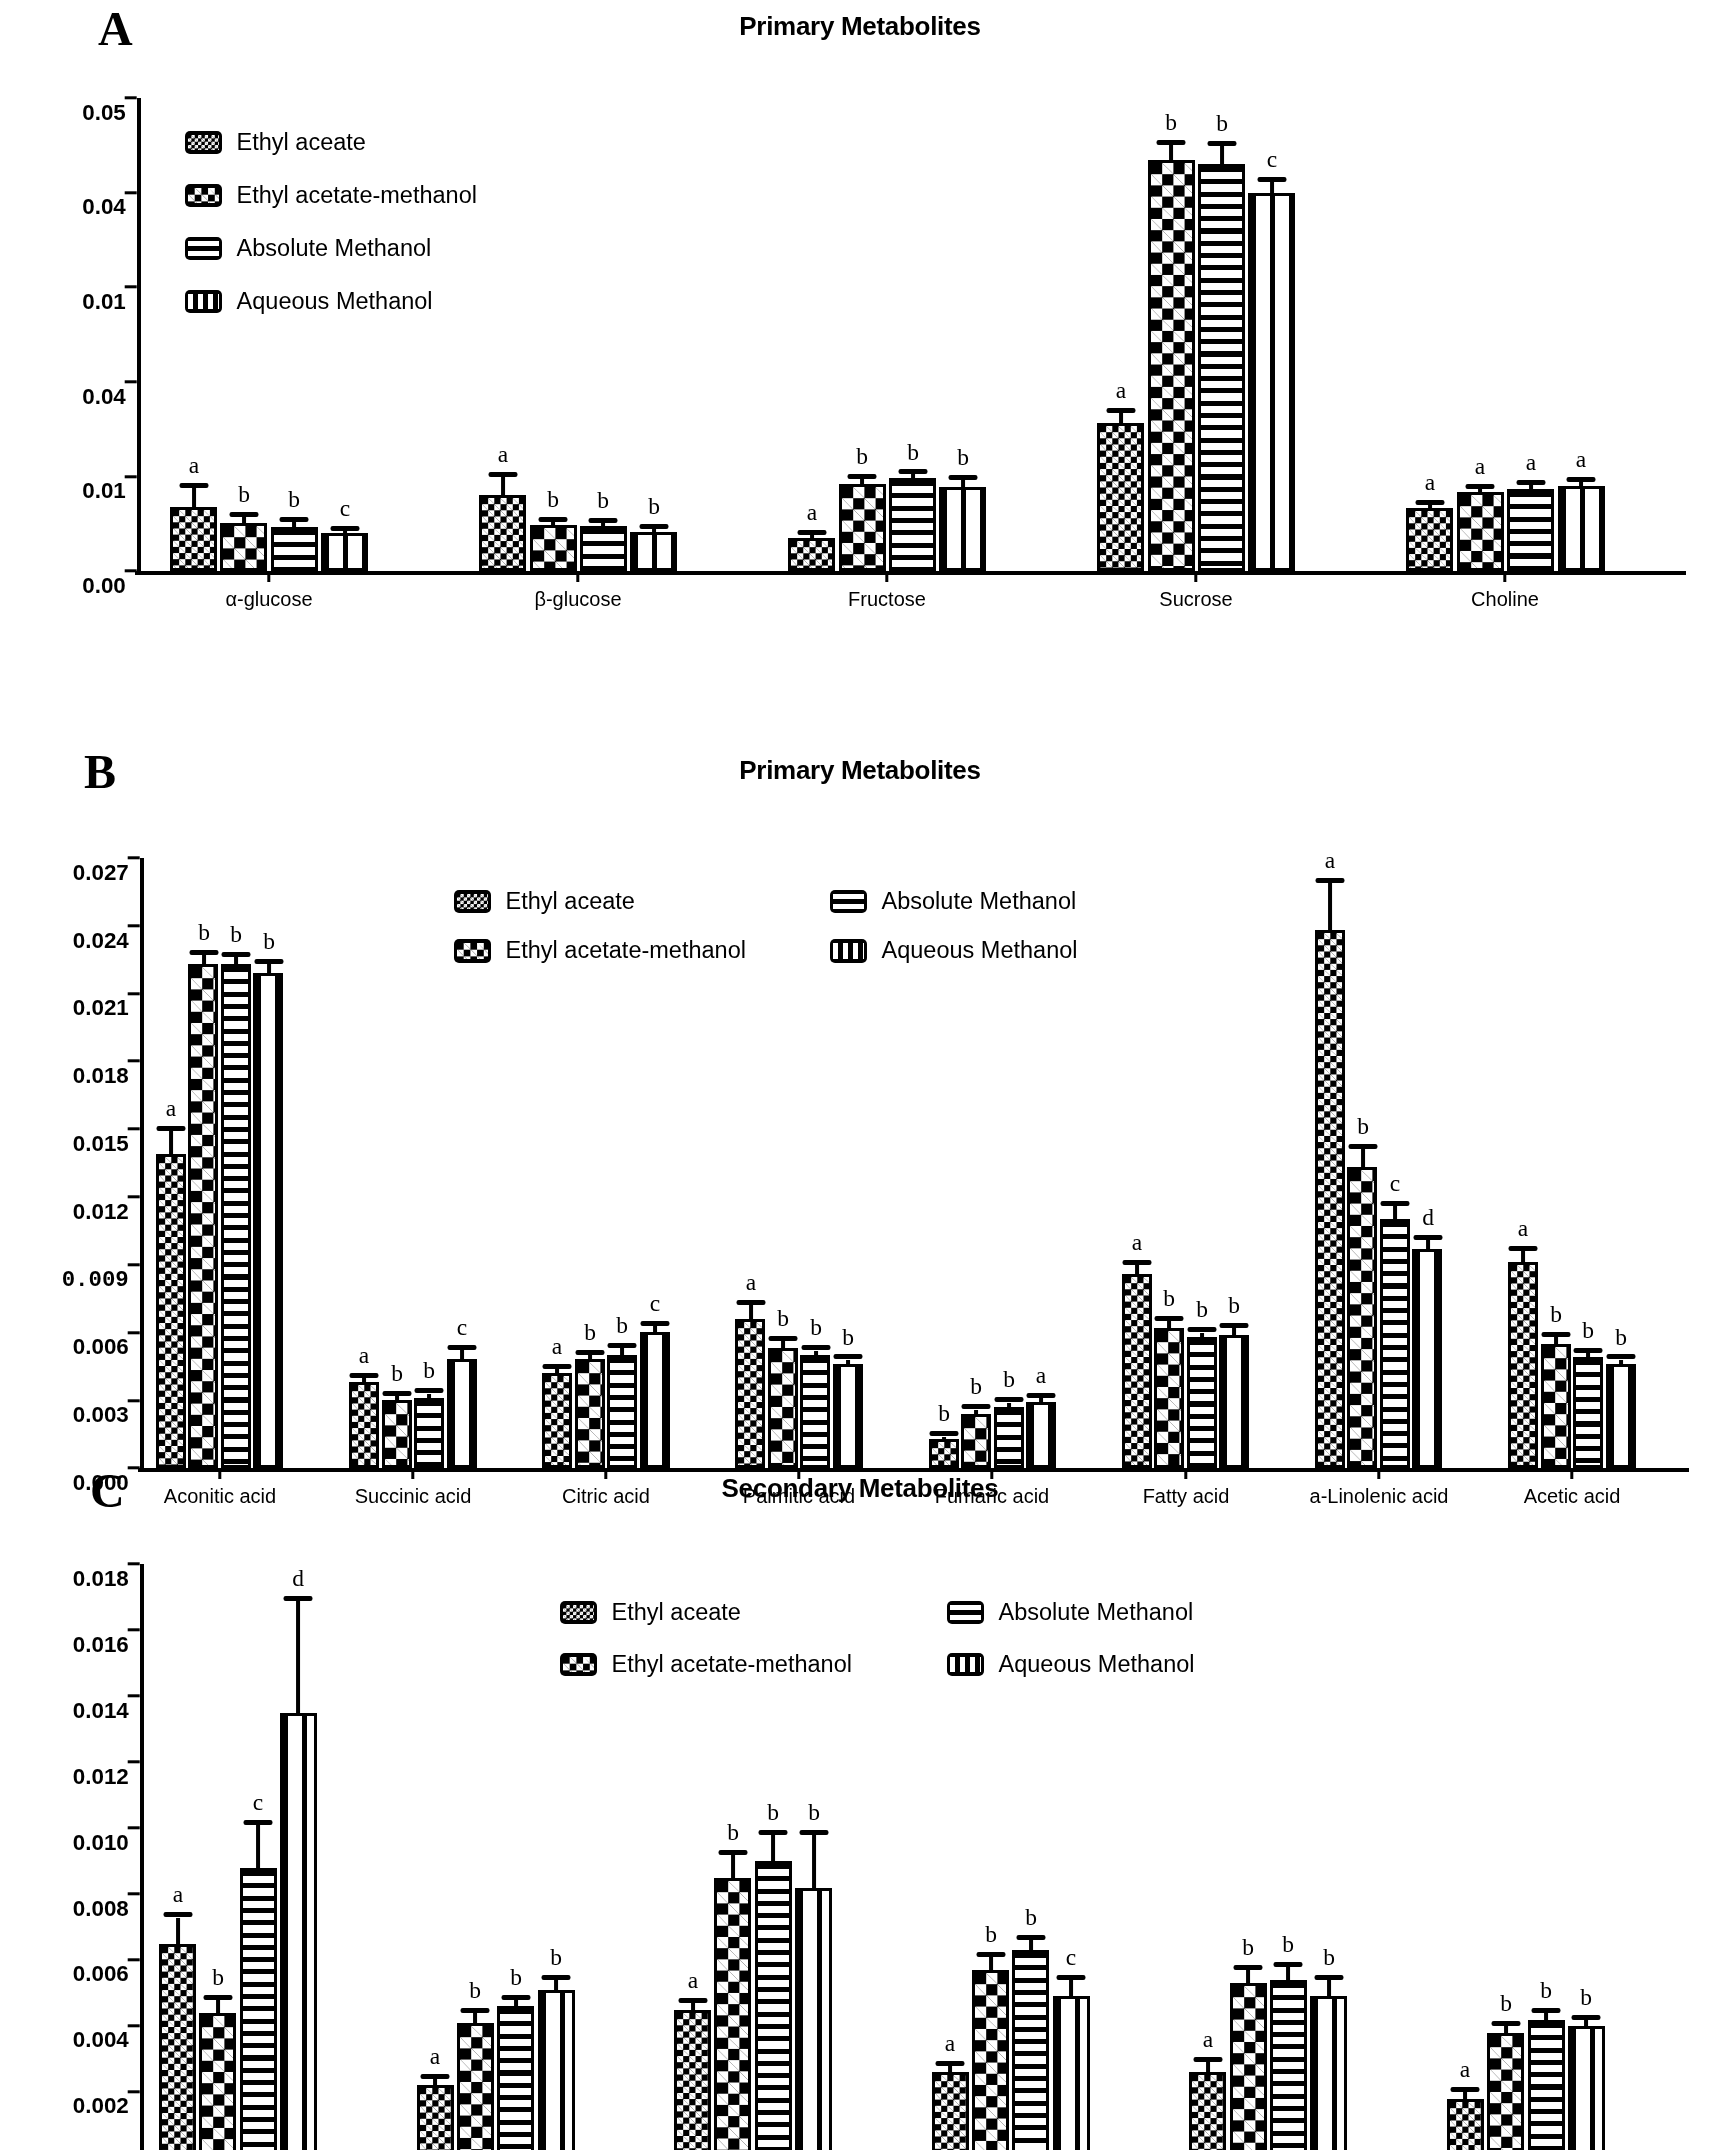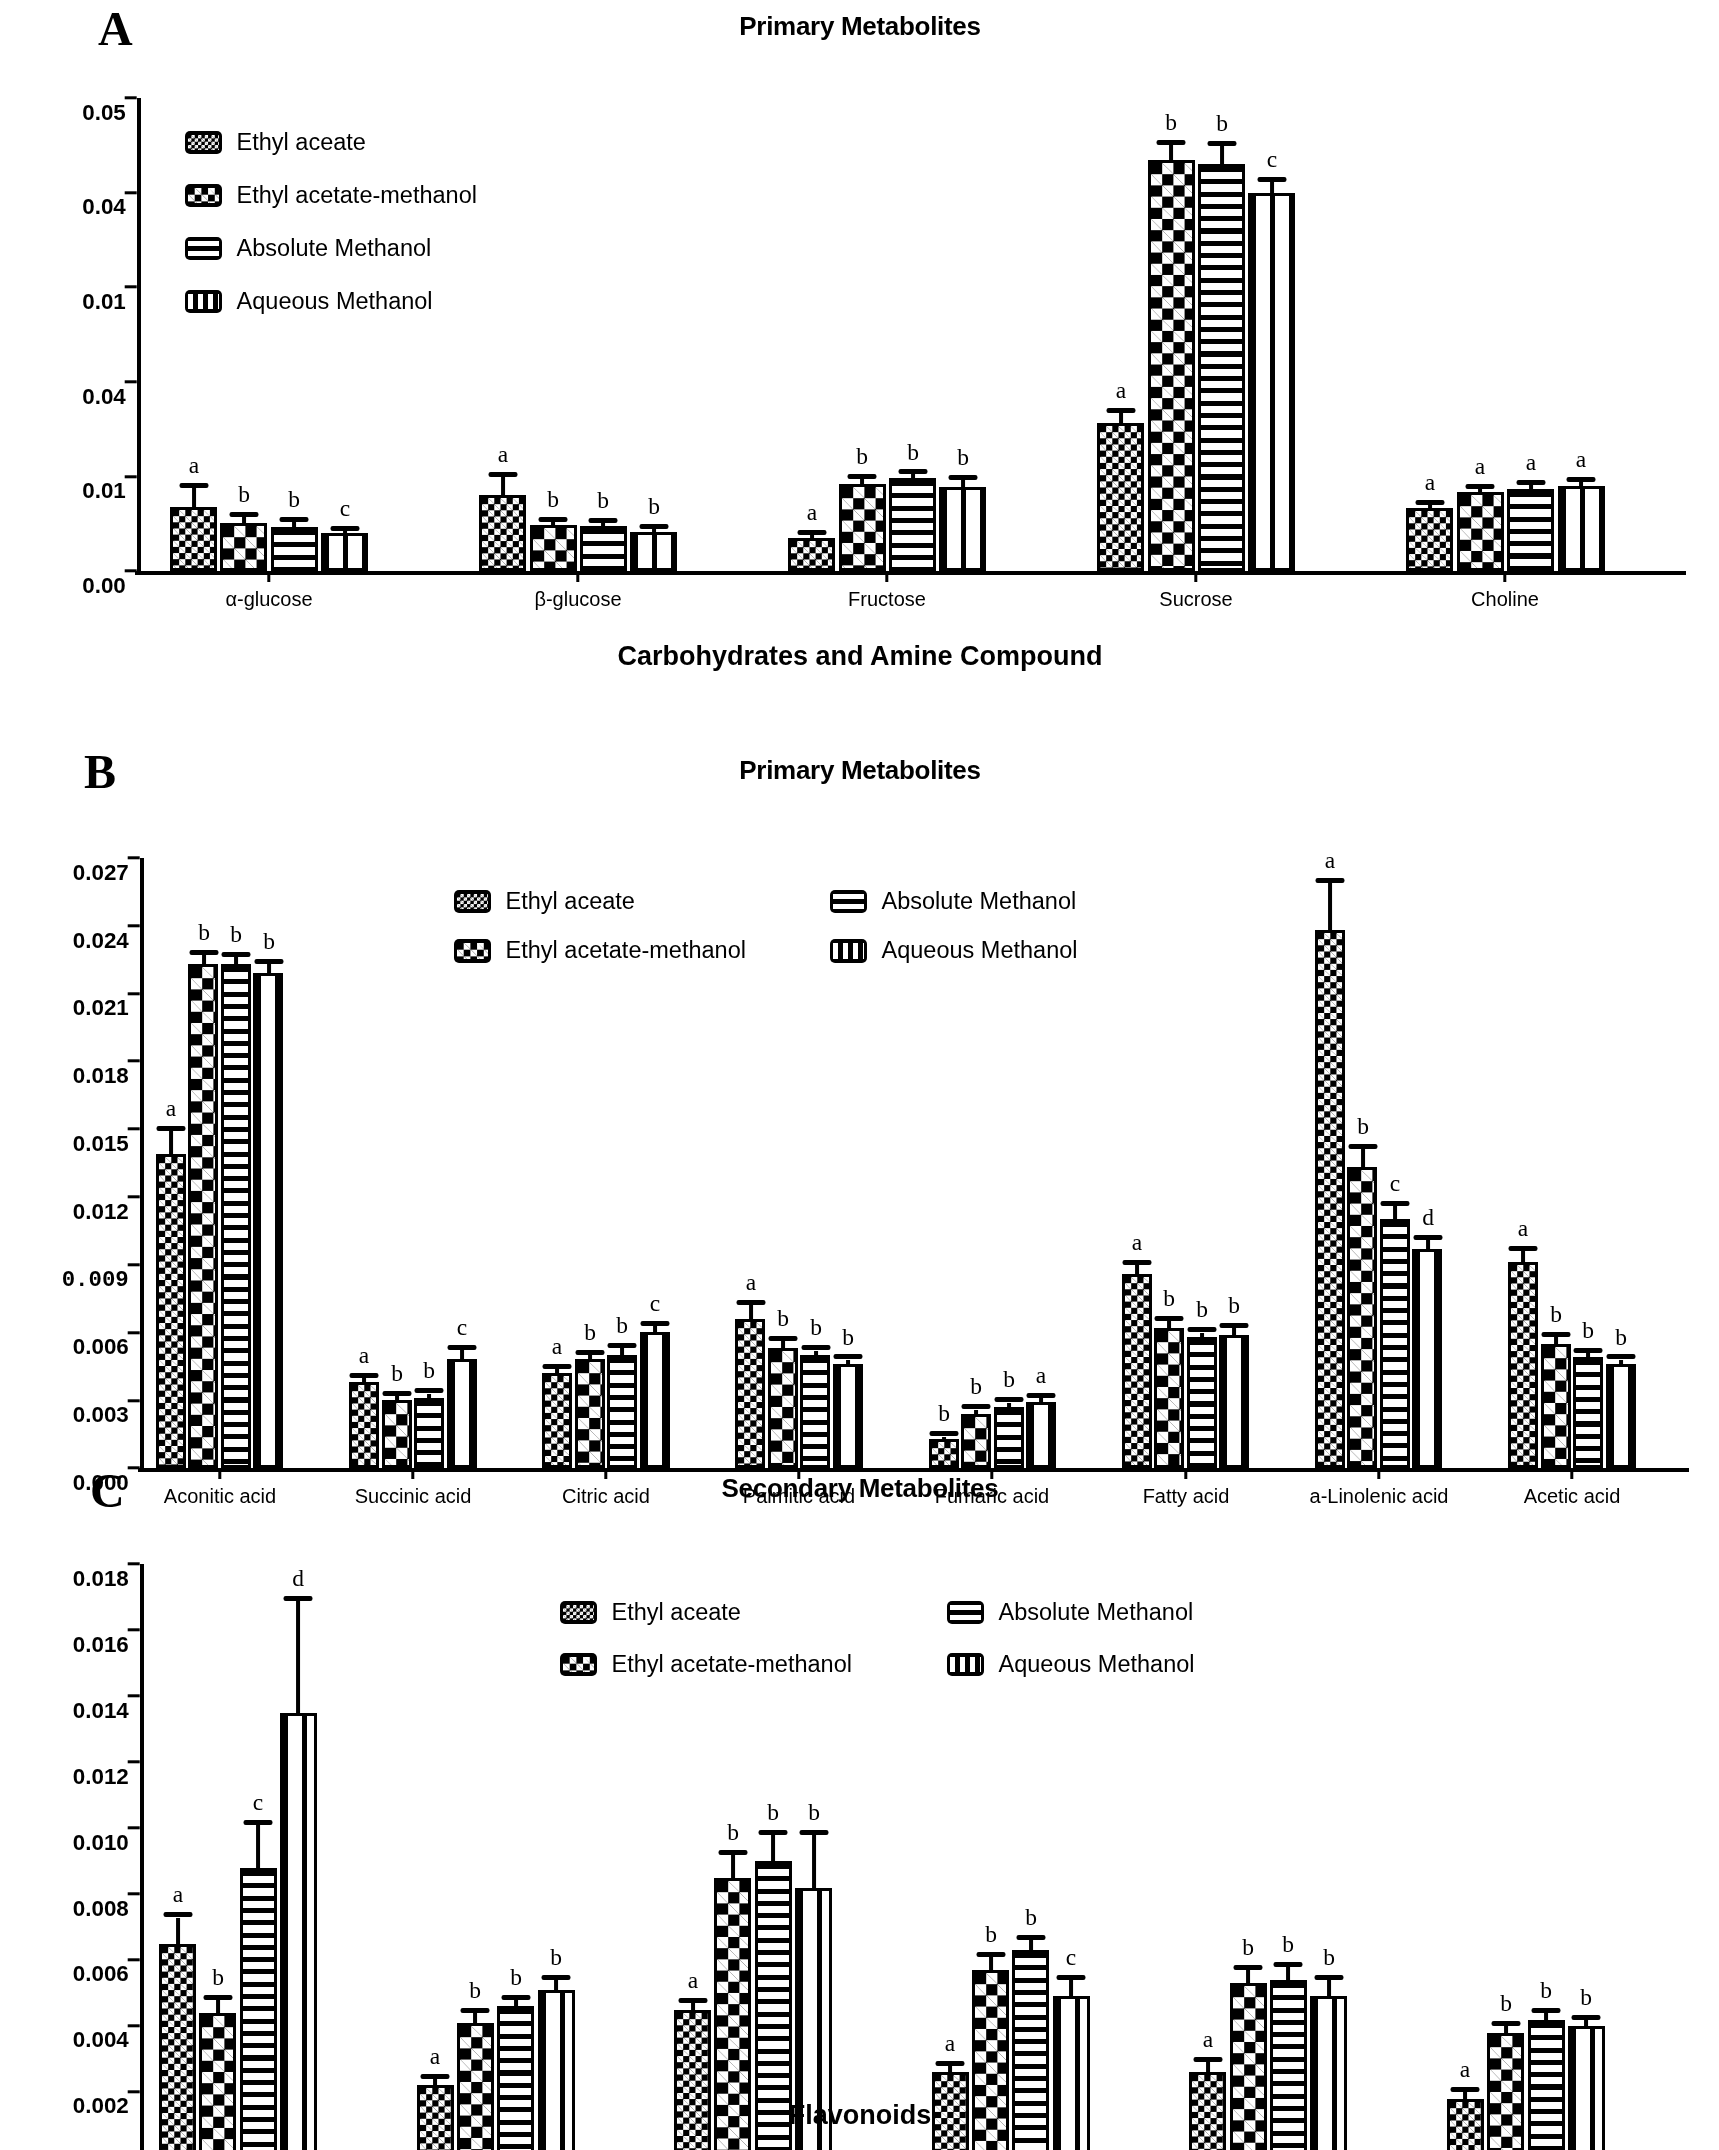--- a/index.html
+++ b/index.html
@@ -273,21 +273,20 @@
           <div class="legend-label">Absolute Methanol</div>
         </div>
         <div class="legend-row">
           <div class="swatch">
             <div class="sw sw4"></div>
           </div>
           <div class="legend-label">Aqueous Methanol</div>
         </div>
       </div>
 
-    <div class="axis-title" style="left:0;top:641px;width:1720px;">Carbohydrates and Amine Compound</div>
   </div>
 
   <div class="panel" id="panel-B" style="position:absolute;left:0;top:728px;width:1720px;height:700px;">
     <div class="panel-letter" style="left:84px;top:20px;">B</div>
     <div class="panel-title" style="left:0;top:27px;width:1720px;">Primary Metabolites</div>
 
     <div class="plot" id="plotB" style="left:140px;top:130px;width:1545px;height:610px;">
       <div class="yaxis-line"></div>
       <div class="xaxis-line" style="width:1551px;"></div>
     <div class="ytick" style="top: 599px;">0.000</div>
@@ -740,17 +739,16 @@
           <div class="legend-label">Ethyl acetate-methanol</div>
         </div>
         <div class="legend-row">
           <div class="swatch">
             <div class="sw sw4"></div>
           </div>
           <div class="legend-label">Aqueous Methanol</div>
         </div>
       </div>
 
-    <div class="axis-title" style="left:0;top:644px;width:1720px;">Flavonoids</div>
   </div>
 
 </div>
 
 
 </body></html>

